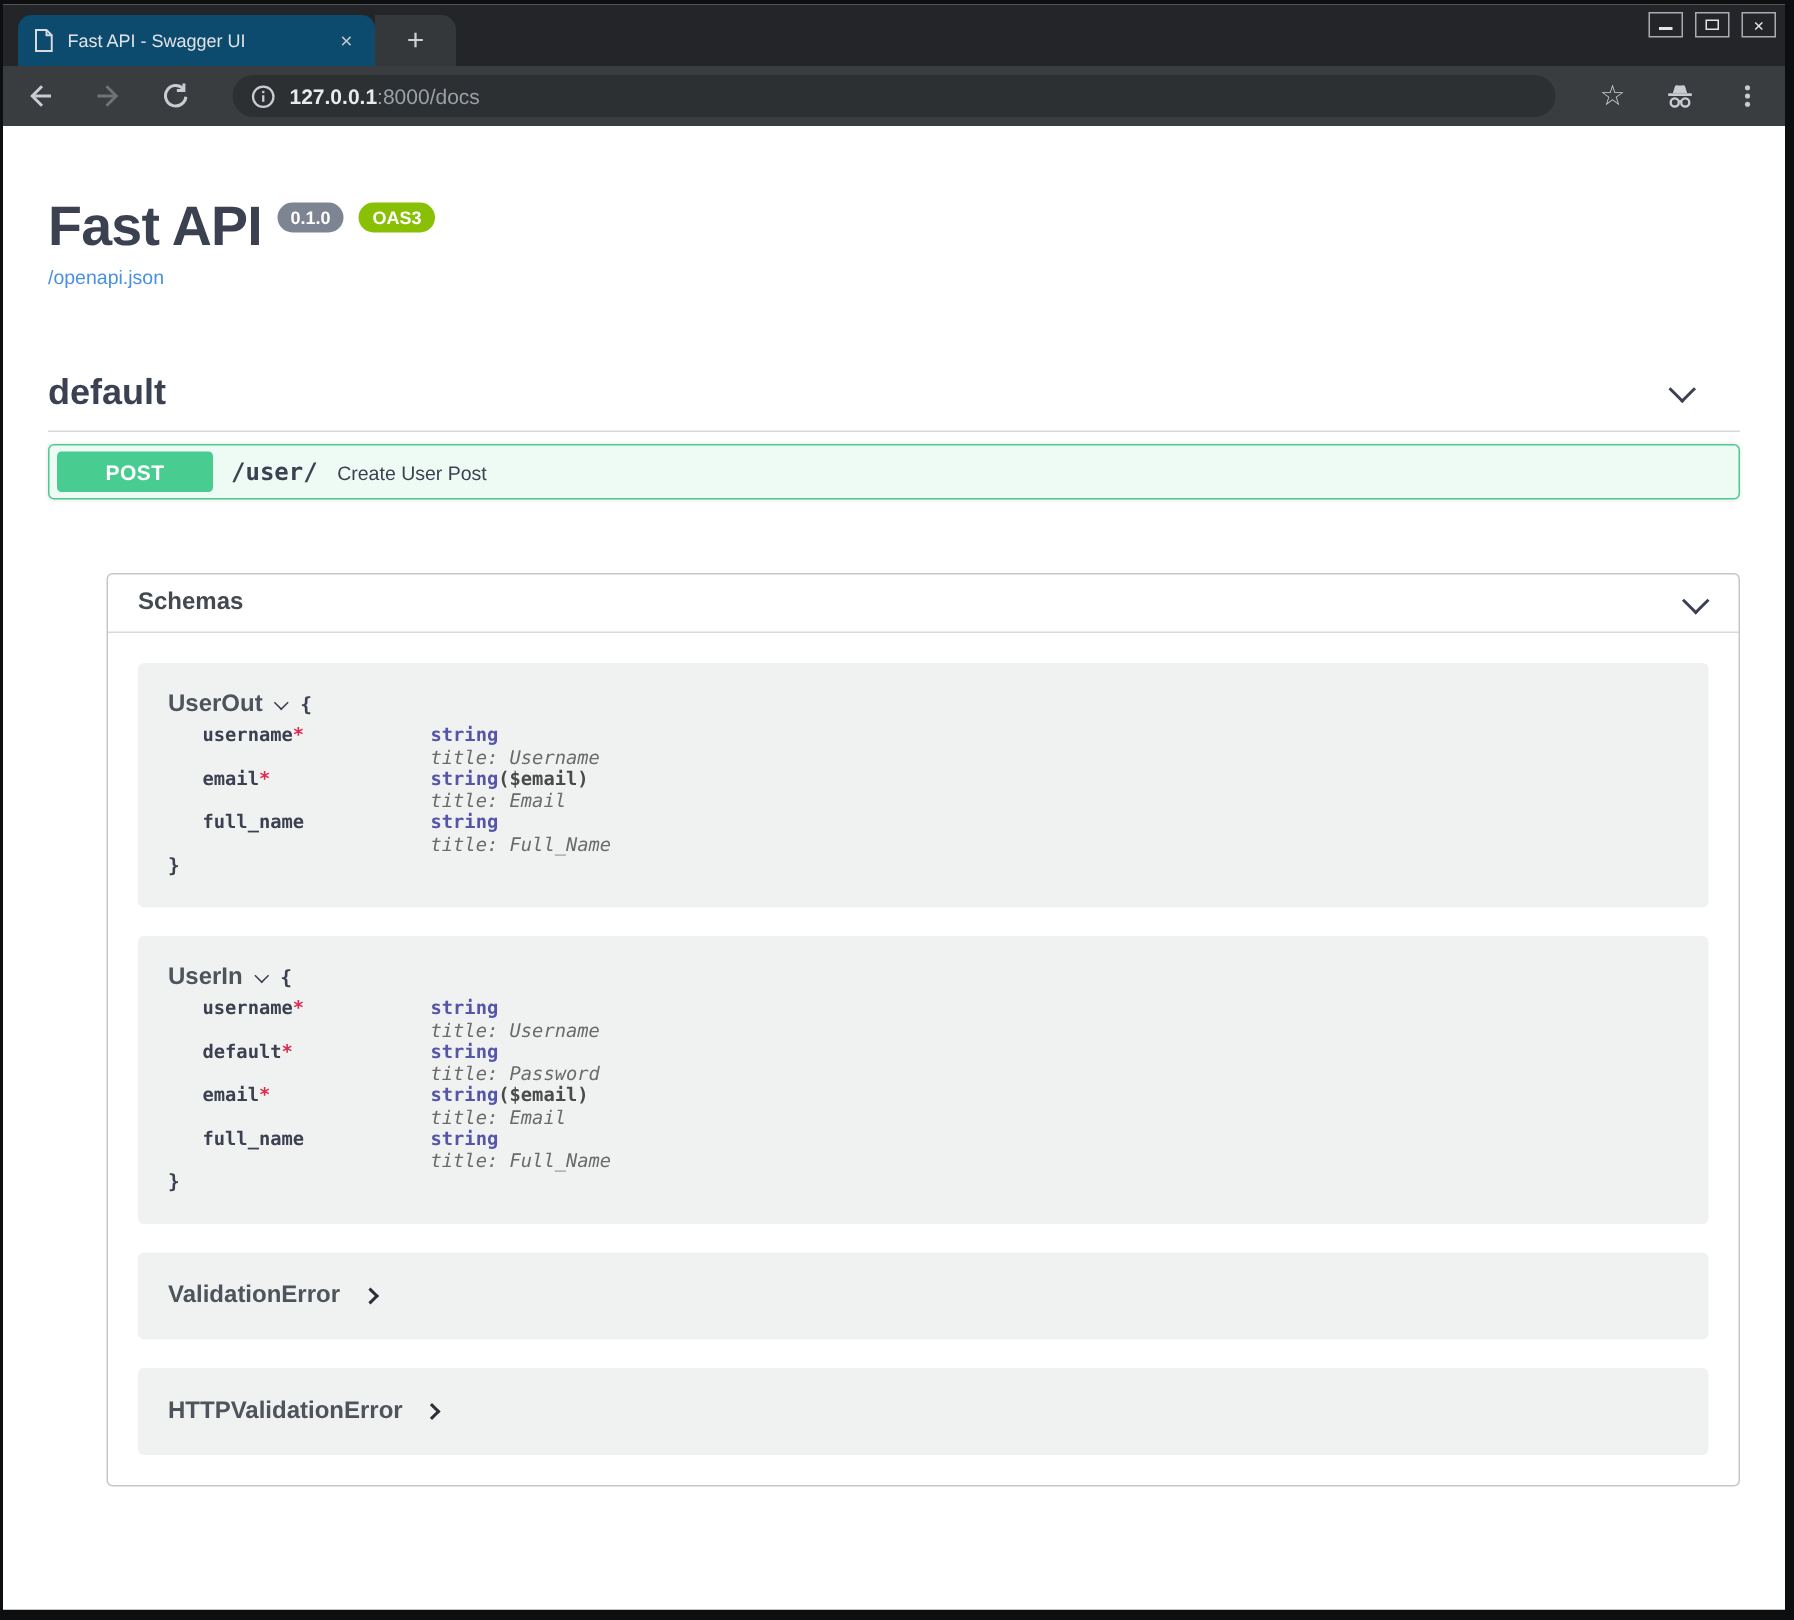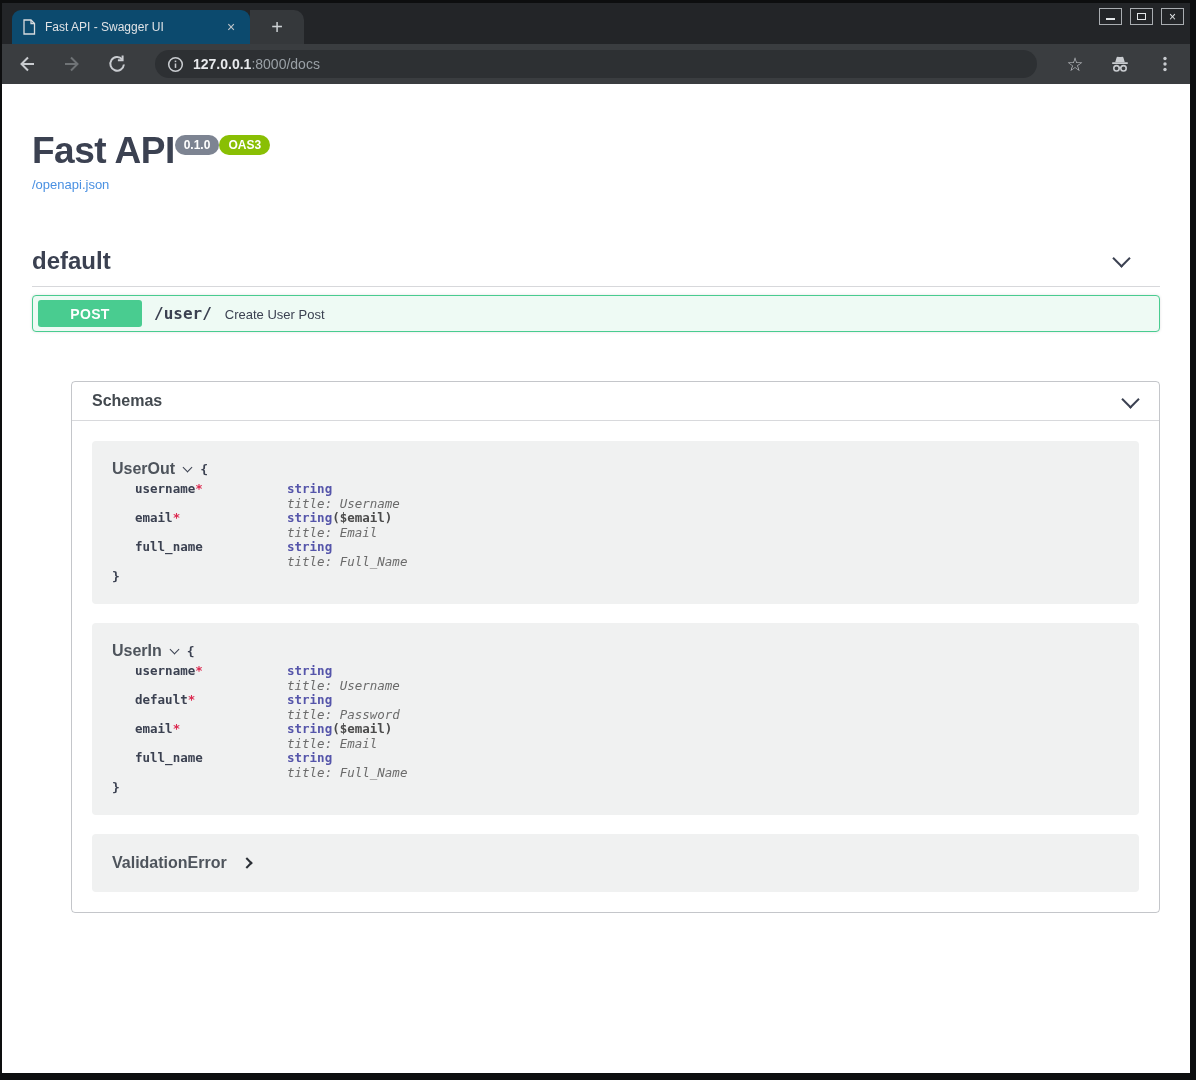--- a/index.html
+++ b/index.html
@@ -63,21 +63,21 @@
   .url{font-size:14px;white-space:nowrap;}
   .url .host{color:#e8eaed;font-weight:700;}
   .url .rest{color:#9aa0a6;font-weight:400;}
   .star-icon{font-size:19px;color:#c9ccd0;line-height:19px;}
   
   .page{
     flex:1;background:#fff;overflow:hidden;color:var(--text-main);
   }
   .content{padding:0 30px;}
   .info{margin-top:48px;}
-  .title-row{display:flex;align-items:flex-start;}
+  .title-row{display:flex;align-items:flex-start;gap:10px;}
   .api-title{
     font-size:37px;line-height:38px;font-weight:700;color:var(--text-main);margin:0;
     letter-spacing:-0.5px;
   }
   .badge{
     color:#fff;font-size:12px;font-weight:700;border-radius:57px;
     padding:3px 9px;margin-top:3px;display:inline-block;
   }
   .badge-version{background:var(--badge-gray);}
   .badge-oas{background:var(--badge-green);}
@@ -329,19 +329,23 @@
               </div>
             </div>
             <div class="brace close-brace">}</div>
           </div>
 
           <div class="model-box collapsed">
             <span class="model-name">ValidationError</span>
             <span class="chev chev-right-sm"></span>
           </div>
 
+          <div class="model-box collapsed">
+            <span class="model-name">HTTPValidationError</span>
+            <span class="chev chev-right-sm"></span>
+          </div>
 
         </div>
       </div>
 
     </div>
   </div>
 </div>
 
 </body></html>

